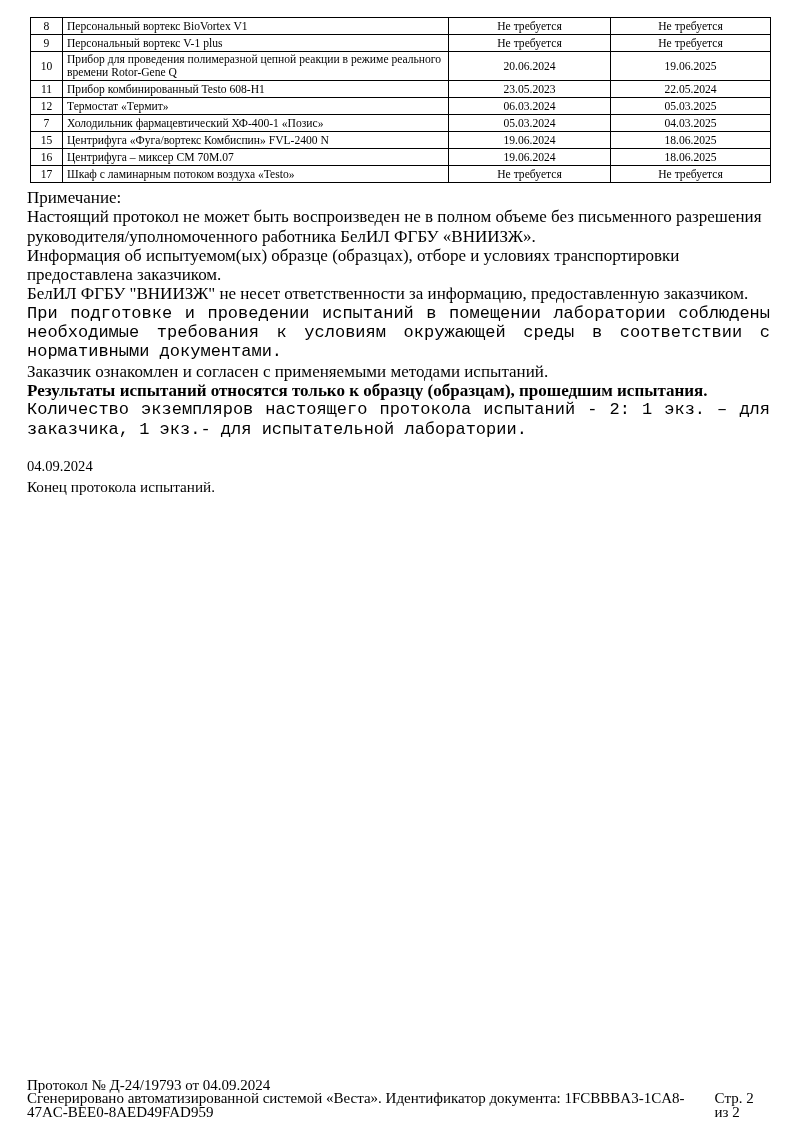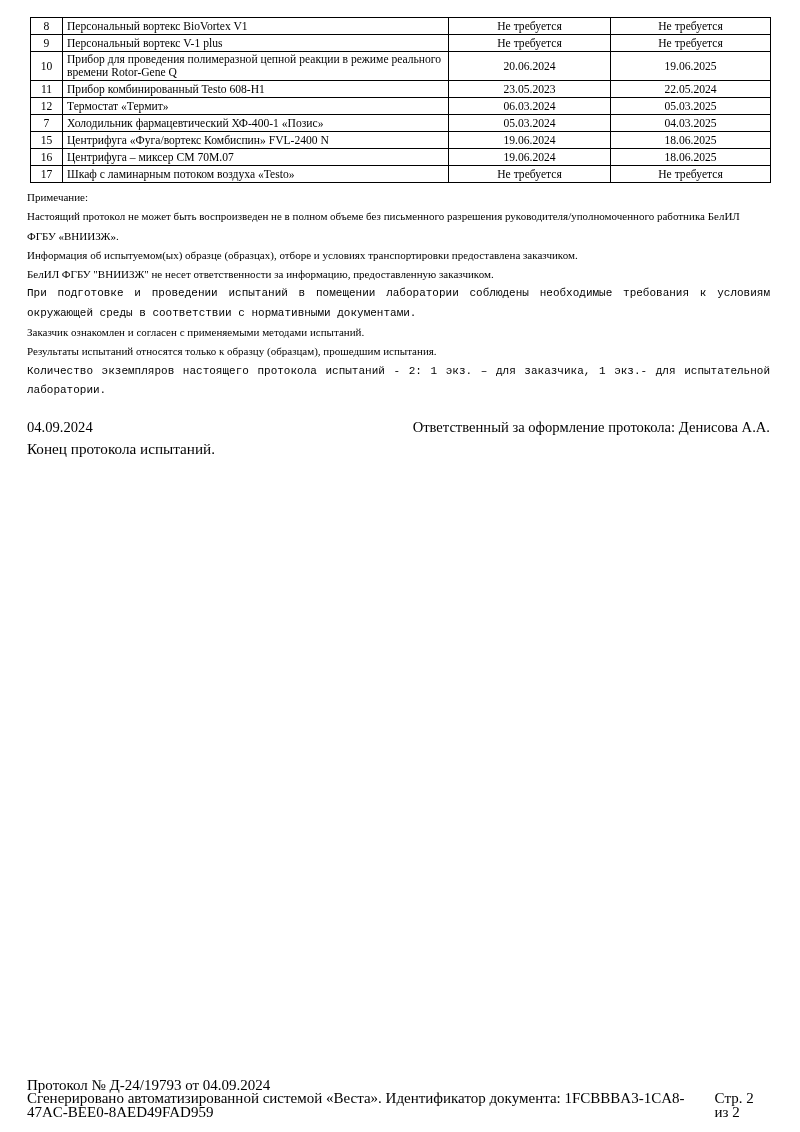--- a/index.html
+++ b/index.html
@@ -26,26 +26,26 @@
     vertical-align:middle;
   }
   td.c-num  { width:32px;  text-align:center; padding:1px 1px; }
   td.c-name { width:386px; text-align:left; }
   td.c-d1   { width:162px; text-align:center; }
   td.c-d2   { width:160px; text-align:center; }
   tr.r { height:17px; }
 
   .notes {
     margin:5px 30px 0 27px;
-    font-size:11px;
+    font-size:17px;
     line-height:19.3px;
   }
   .notes p { margin:0; }
   .justify { text-align:justify;font-family:Liberation Mono, monospace; }
-  .bold { font-weight:normal; }
+  .bold { font-weight:bold; }
 
   .sig-row {
     display:flex;
     justify-content:space-between;
     align-items:flex-start;
     margin:18px 30px 0 27px;
     font-size:14.6px;
     line-height:19.3px;
   }
   .end-line {
@@ -135,21 +135,20 @@
     <p>Информация об испытуемом(ых) образце (образцах), отборе и условиях транспортировки предоставлена заказчиком.</p>
     <p>БелИЛ ФГБУ "ВНИИЗЖ" не несет ответственности за информацию, предоставленную заказчиком.</p>
     <p class="justify">При подготовке и проведении испытаний в помещении лаборатории соблюдены необходимые требования к условиям окружающей среды в соответствии с нормативными документами.</p>
     <p>Заказчик ознакомлен и согласен с применяемыми методами испытаний.</p>
     <p class="bold">Результаты испытаний относятся только к образцу (образцам), прошедшим испытания.</p>
     <p class="justify">Количество экземпляров настоящего протокола испытаний - 2: 1 экз. – для заказчика, 1 экз.- для испытательной лаборатории.</p>
   </div>
 
   <div class="sig-row">
     <span>04.09.2024</span>
-    <span>Ответственный за оформление протокола: Денисова А.А.</span>
   </div>
   <div class="end-line">Конец протокола испытаний.</div>
 
   <div class="footer">
     <div>Протокол № Д-24/19793 от 04.09.2024</div>
     <div class="footer-row2">
       <span>Сгенерировано автоматизированной системой «Веста». Идентификатор документа: 1FCBBBA3-1CA8-47AC-BEE0-8AED49FAD959</span>
       <span>Стр. 2 из 2</span>
     </div>
   </div>

